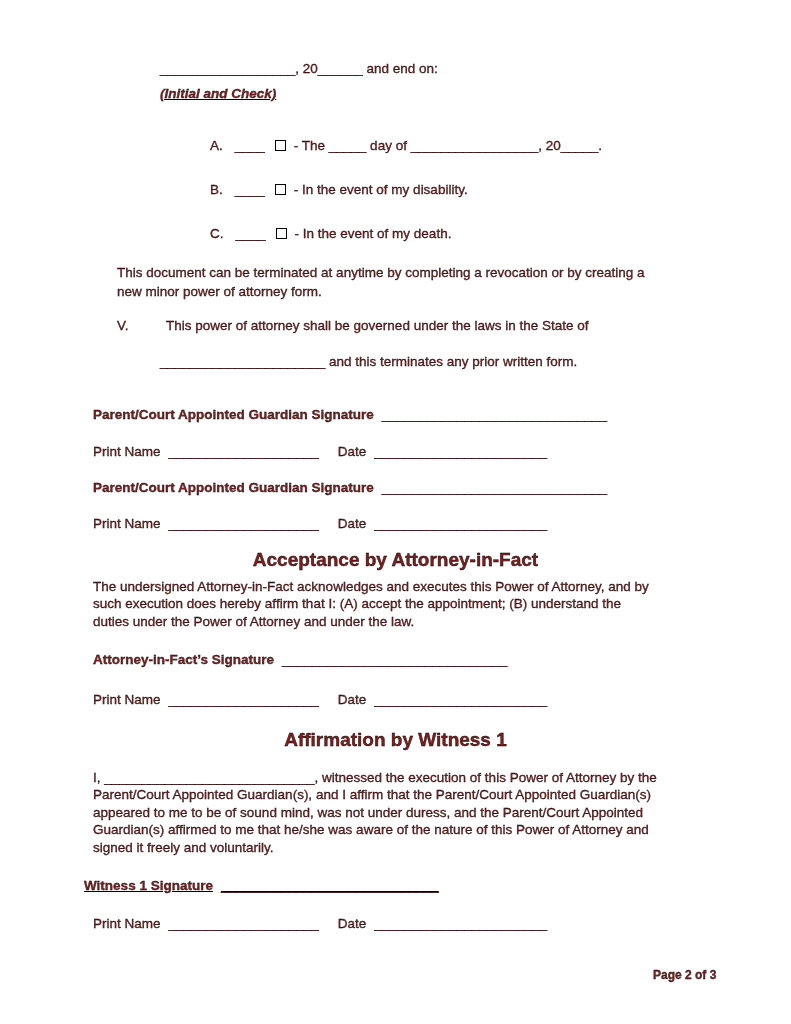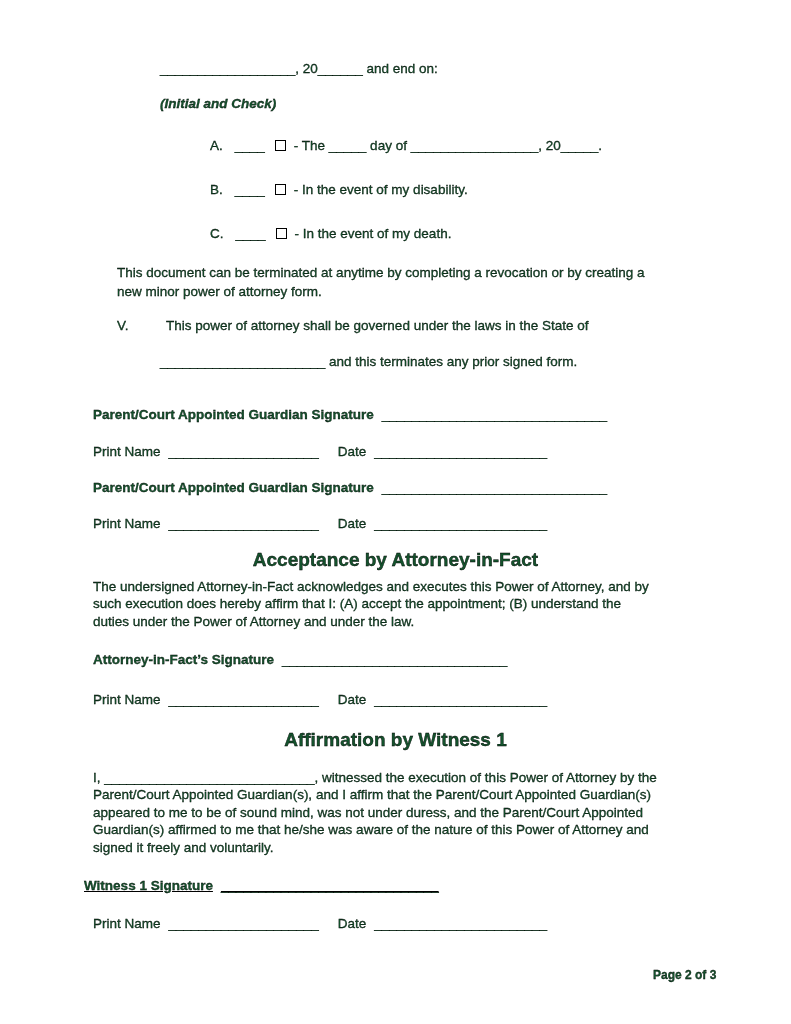--- a/index.html
+++ b/index.html
@@ -1,32 +1,32 @@
 <!DOCTYPE html>
 <html><head>
 <meta charset="utf-8">
 <style>
   * { margin:0; padding:0; box-sizing:border-box; }
   html,body { background:#ffffff; }
   .page {
     position:relative;
     width:791px; height:1024px;
-    background:#ffffff; color:#14532d;
+    background:#ffffff; color:#7f1d1d;
     font-family:"Liberation Sans", sans-serif;
     font-size:13.5px;
     -webkit-text-stroke:0.3px #000;
     overflow:hidden;
   }
   .line { position:absolute; white-space:nowrap; }
   .para { position:absolute; text-align:left; }
   .h { position:absolute; left:0; width:100%; text-align:center;
        font-weight:bold; font-size:19px; -webkit-text-stroke:0.4px #000; }
 
   .l-top    { left:160px; top:61px; }
-  .l-check  { left:160px; top:96px; font-weight:bold; font-style:italic; }
+  .l-check  { left:160px; top:86px; font-weight:bold; font-style:italic; text-decoration:underline; }
   .opt-a    { left:210px; top:138px; }
   .opt-b    { left:210px; top:182px; }
   .opt-c    { left:210px; top:226px; }
   .p-term   { left:117px; top:263px; width:550px; line-height:19px; }
   .row-v    { left:117px; top:318px; display:flex; }
   .v-num    { width:49px; flex:0 0 49px; }
   .l-state  { left:160px; top:354px; }
   .sig1     { left:93px; top:407px; }
   .pr1      { left:93px; top:444px; }
   .sig2     { left:93px; top:480px; }
@@ -64,21 +64,21 @@
 
   <div class="line opt opt-c"><span class="letter">C.</span><span class="blank">____</span><span class="cbx"></span><span>- In the event of my death.</span></div>
 
   <div class="para p-term">This document can be terminated at anytime by completing a revocation or by creating a new minor power of attorney form.</div>
 
   <div class="para row-v">
       <span class="v-num">V.</span>
       <span>This power of attorney shall be governed under the laws in the State of</span>
     </div>
 
-  <div class="line l-state">______________________ and this terminates any prior signed form.</div>
+  <div class="line l-state">______________________ and this terminates any prior written form.</div>
 
   <div class="line sig1"><span class="bold">Parent/Court Appointed Guardian Signature</span><span class="ml8">______________________________</span></div>
 
   <div class="line pr1"><span>Print Name</span><span class="ml8">____________________</span><span class="date-label">Date</span><span class="ml8">_______________________</span></div>
 
   <div class="line sig2"><span class="bold">Parent/Court Appointed Guardian Signature</span><span class="ml8">______________________________</span></div>
 
   <div class="line pr2"><span>Print Name</span><span class="ml8">____________________</span><span class="date-label">Date</span><span class="ml8">_______________________</span></div>
 
   <div class="h h1">Acceptance by Attorney-in-Fact</div>

